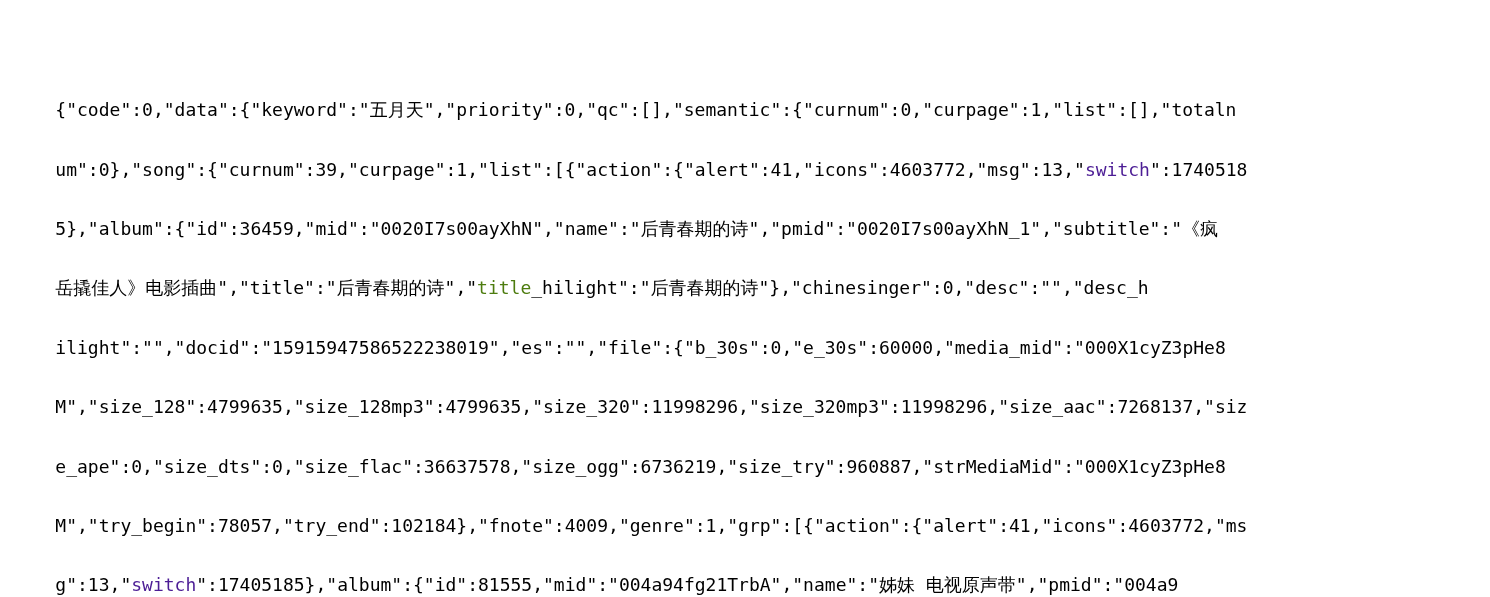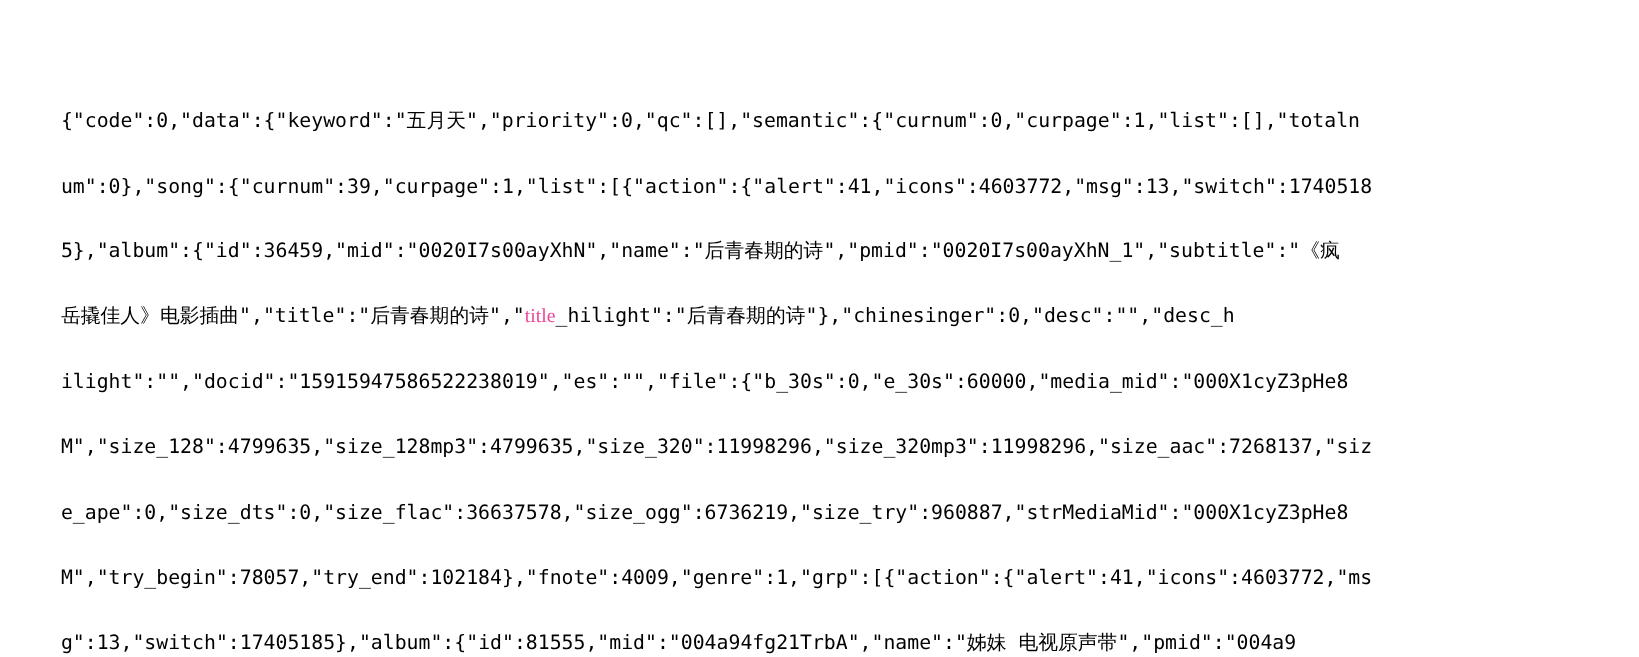--- a/index.html
+++ b/index.html
@@ -31,27 +31,26 @@
 
     .json-text {
       font-family: "SimHei", "Microsoft YaHei", monospace;
       font-size: 18px;
       line-height: 1.65;
       color: #000000;
       word-break: break-all;
     }
 
     .highlight-switch {
-      color: #000000;
+      color: #4c1d95;
       text-align: right;
     }
 
     .highlight-title {
-      color: #ec4899;
-      font-family: Liberation Serif, serif;
+      color: #4d7c0f;
     }
   </style>
 </head>
 <body>
 
 <div id="content-area">
   <div class="json-text">
     <span>{"code":0,"data":{"keyword":"五月天","priority":0,"qc":[],"semantic":{"curnum":0,"curpage":1,"list":[],"totaln</span><br>
     <span>um":0},"song":{"curnum":39,"curpage":1,"list":[{"action":{"alert":41,"icons":4603772,"msg":13,"<span class="highlight-switch">switch</span>":1740518</span><br>
     <span>5},"album":{"id":36459,"mid":"0020I7s00ayXhN","name":"后青春期的诗","pmid":"0020I7s00ayXhN_1","subtitle":"《疯</span><br>

